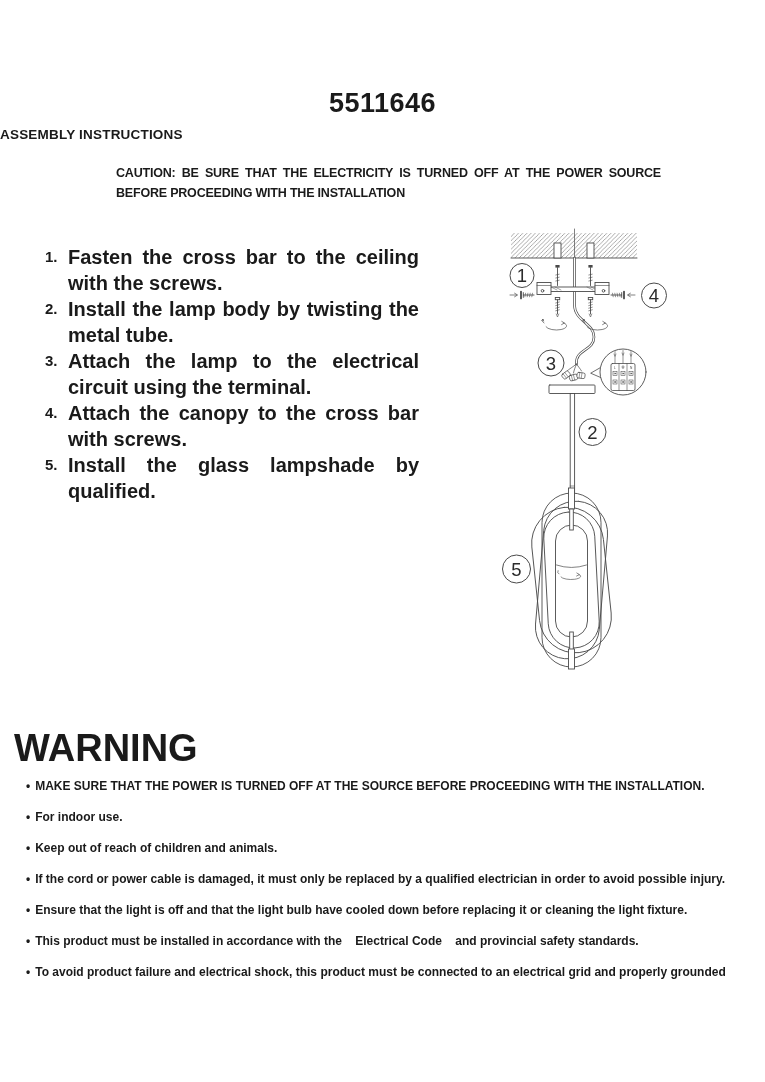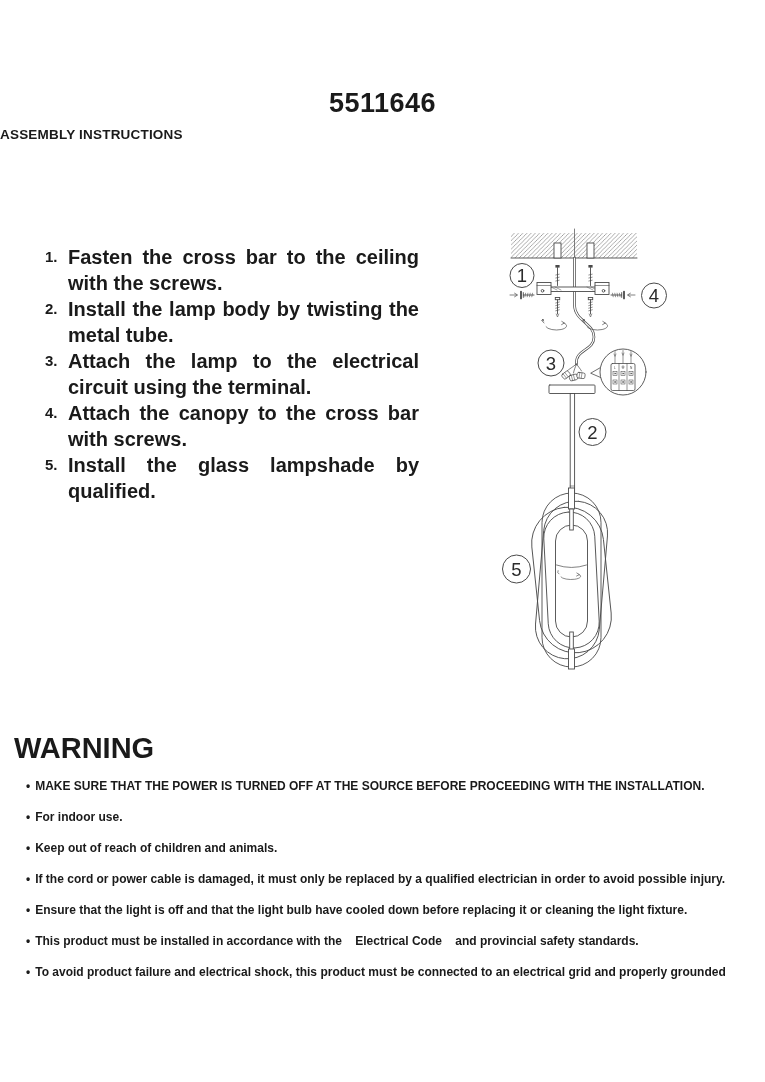--- a/index.html
+++ b/index.html
@@ -19,35 +19,36 @@
     position:absolute;left:116px;top:164px;width:545px;
     font-size:12.5px;font-weight:bold;line-height:19.5px;
     text-align:justify;letter-spacing:-0.2px;
   }
   .steps{position:absolute;left:45px;top:244px;width:374px;}
   .step{display:flex;}
   .step-num{flex:0 0 23px;font-weight:bold;font-size:15px;line-height:26px;}
   .step-text{flex:1;font-weight:bold;font-size:20px;line-height:26px;text-align:justify;}
   .diagram{position:absolute;left:489px;top:225px;}
   .warning{position:absolute;left:14px;top:731px;width:739px;}
-  .warning-heading{font-size:29px;font-weight:bold;line-height:34px;margin:0 0 6px 0;}
+  .warning-heading{font-size:38px;font-weight:bold;line-height:34px;margin:0 0 6px 0;}
   .warn-item{margin:12px;font-size:12px;font-weight:bold;line-height:19px;text-align:justify;}
   .bullet{margin-right:5px;}
   .warn-text{white-space:pre-wrap;}
   .callout-num{font-family:"Liberation Sans",sans-serif;font-size:18.5px;fill:#2b2b2b;}
   .tlbl{font-family:"Liberation Sans",sans-serif;font-size:3.2px;fill:#444;}
 </style>
 </head>
 <body>
 
 <div class="page">
 
   <div class="title">5511646</div>
   <div class="subtitle">ASSEMBLY INSTRUCTIONS</div>
 
+  <div class="caution">CAUTION: BE SURE THAT THE ELECTRICITY IS TURNED OFF AT THE POWER SOURCE BEFORE PROCEEDING WITH THE INSTALLATION</div>
 
   <div class="steps">
     <div class="step">
       <span class="step-num">1.</span>
       <span class="step-text">Fasten the cross bar to the ceiling with the screws.</span>
     </div>
     <div class="step">
       <span class="step-num">2.</span>
       <span class="step-text">Install the lamp body by twisting the metal tube.</span>
     </div>

